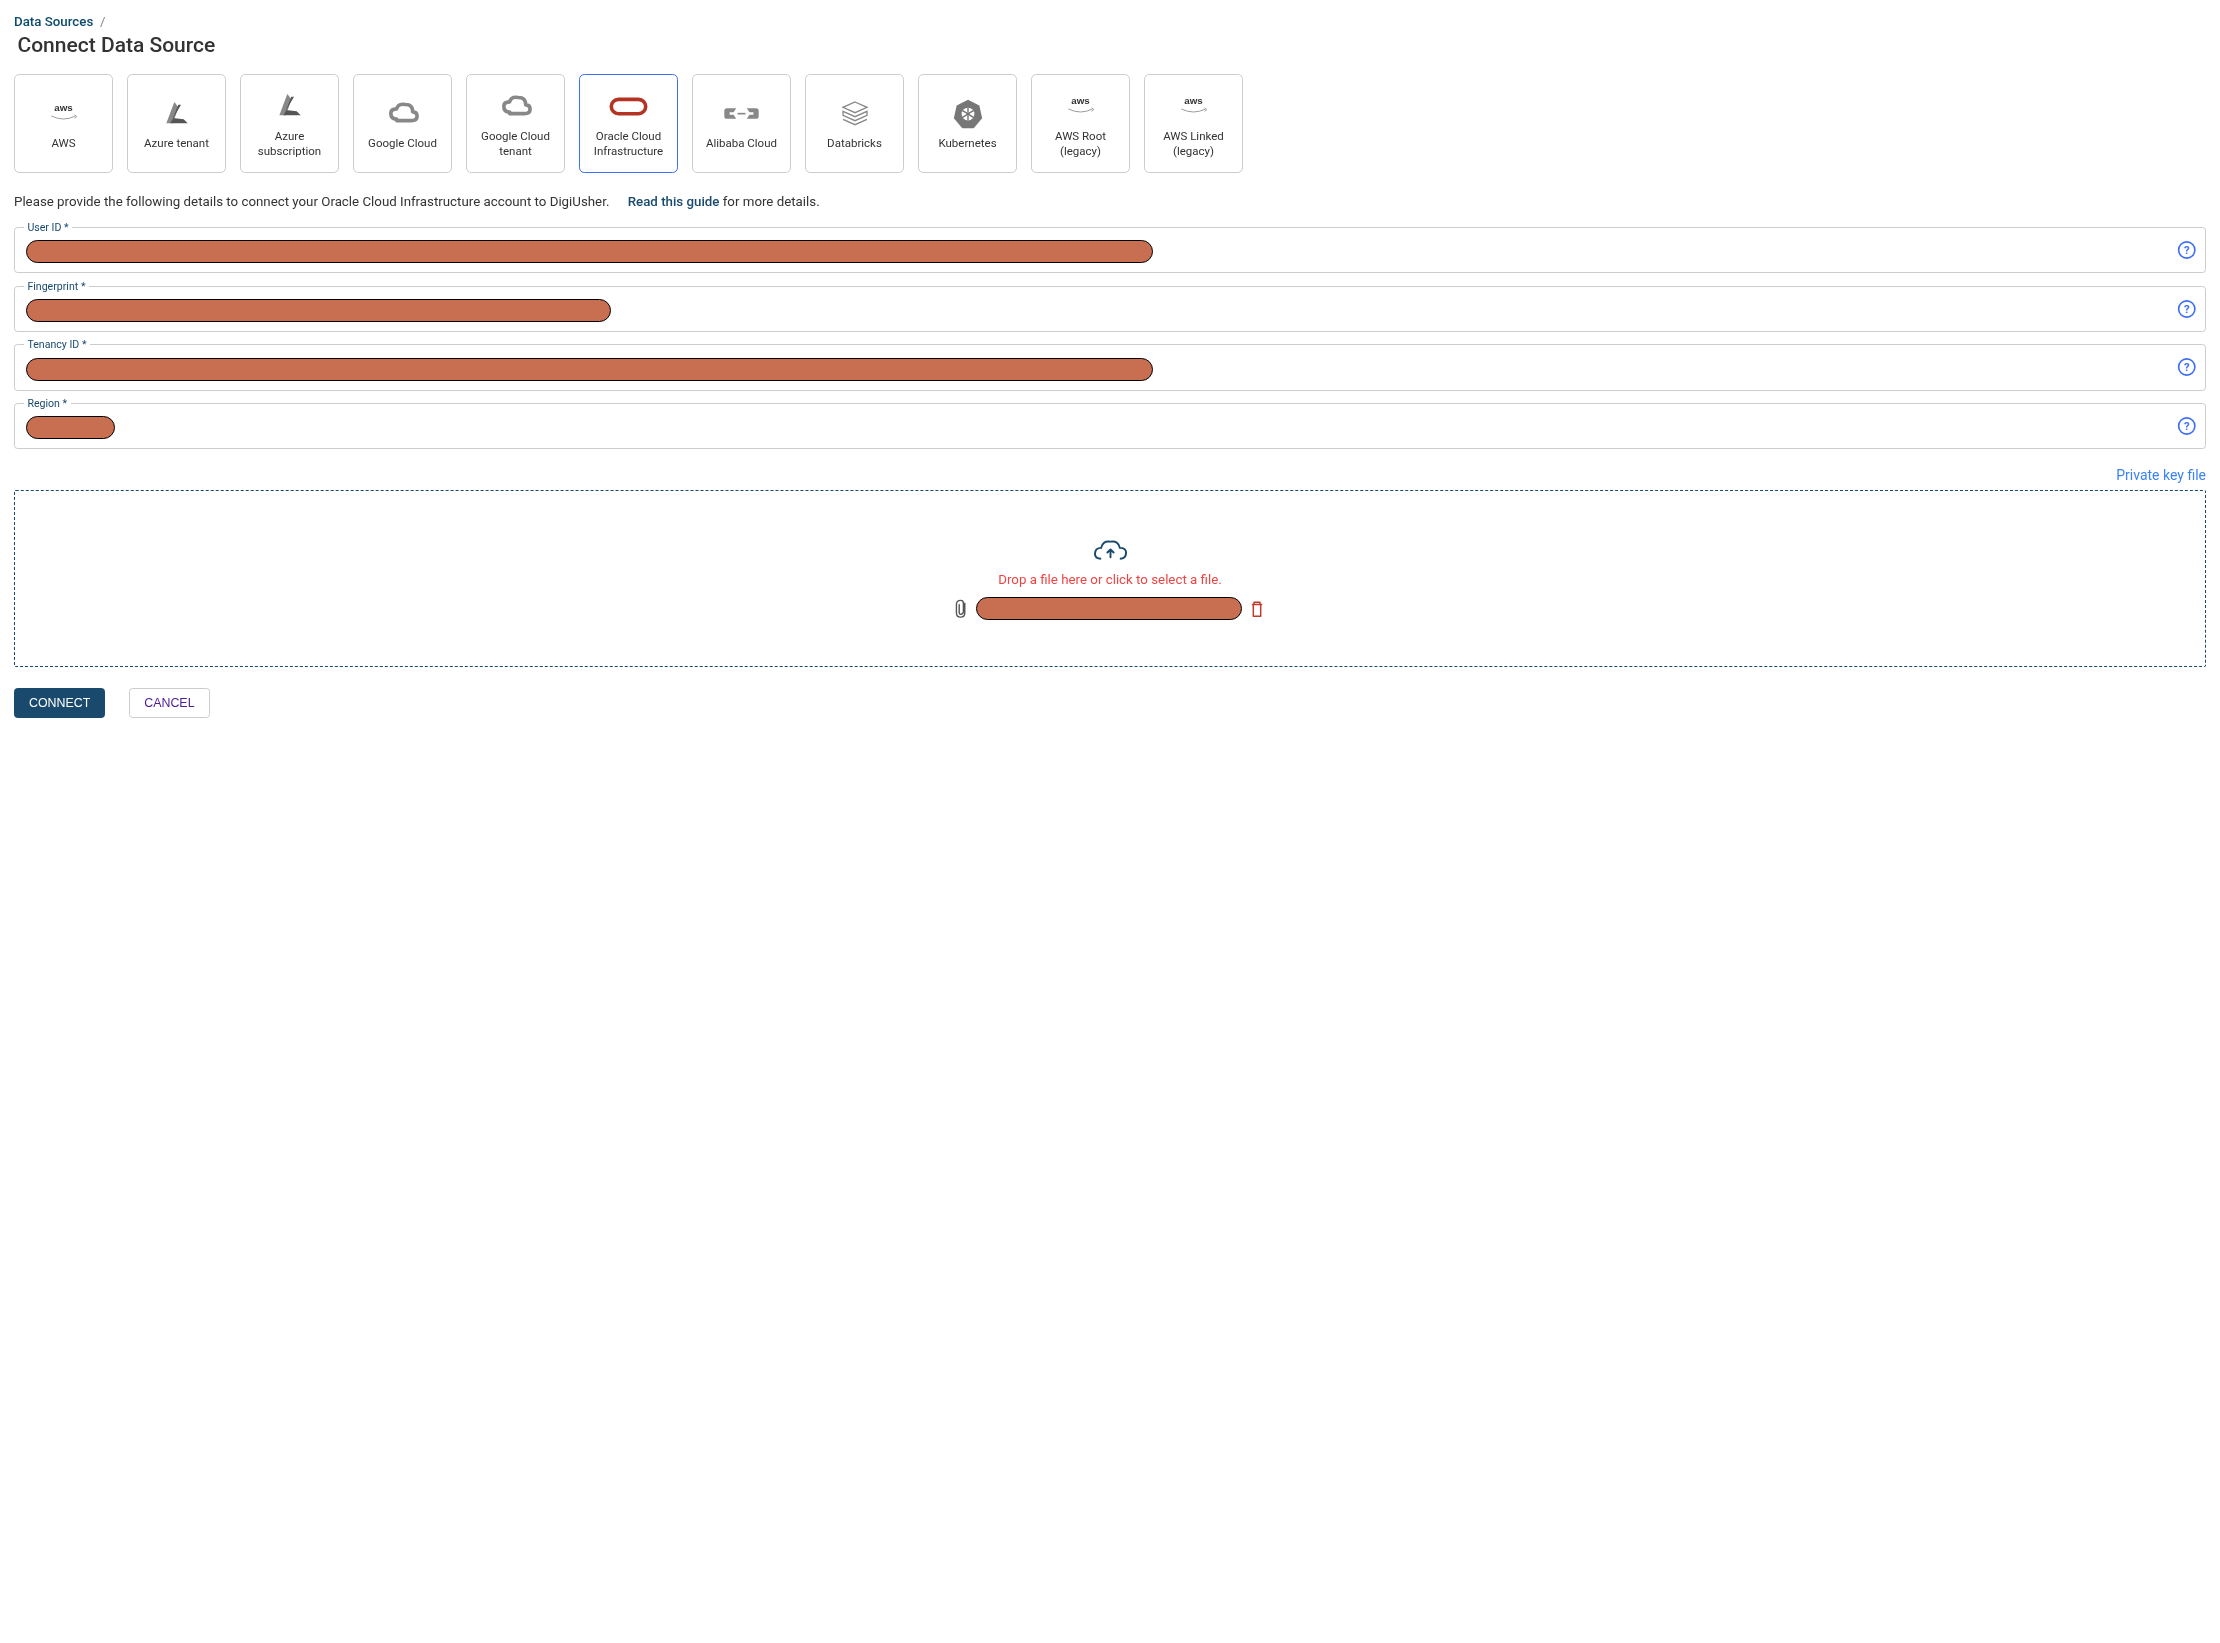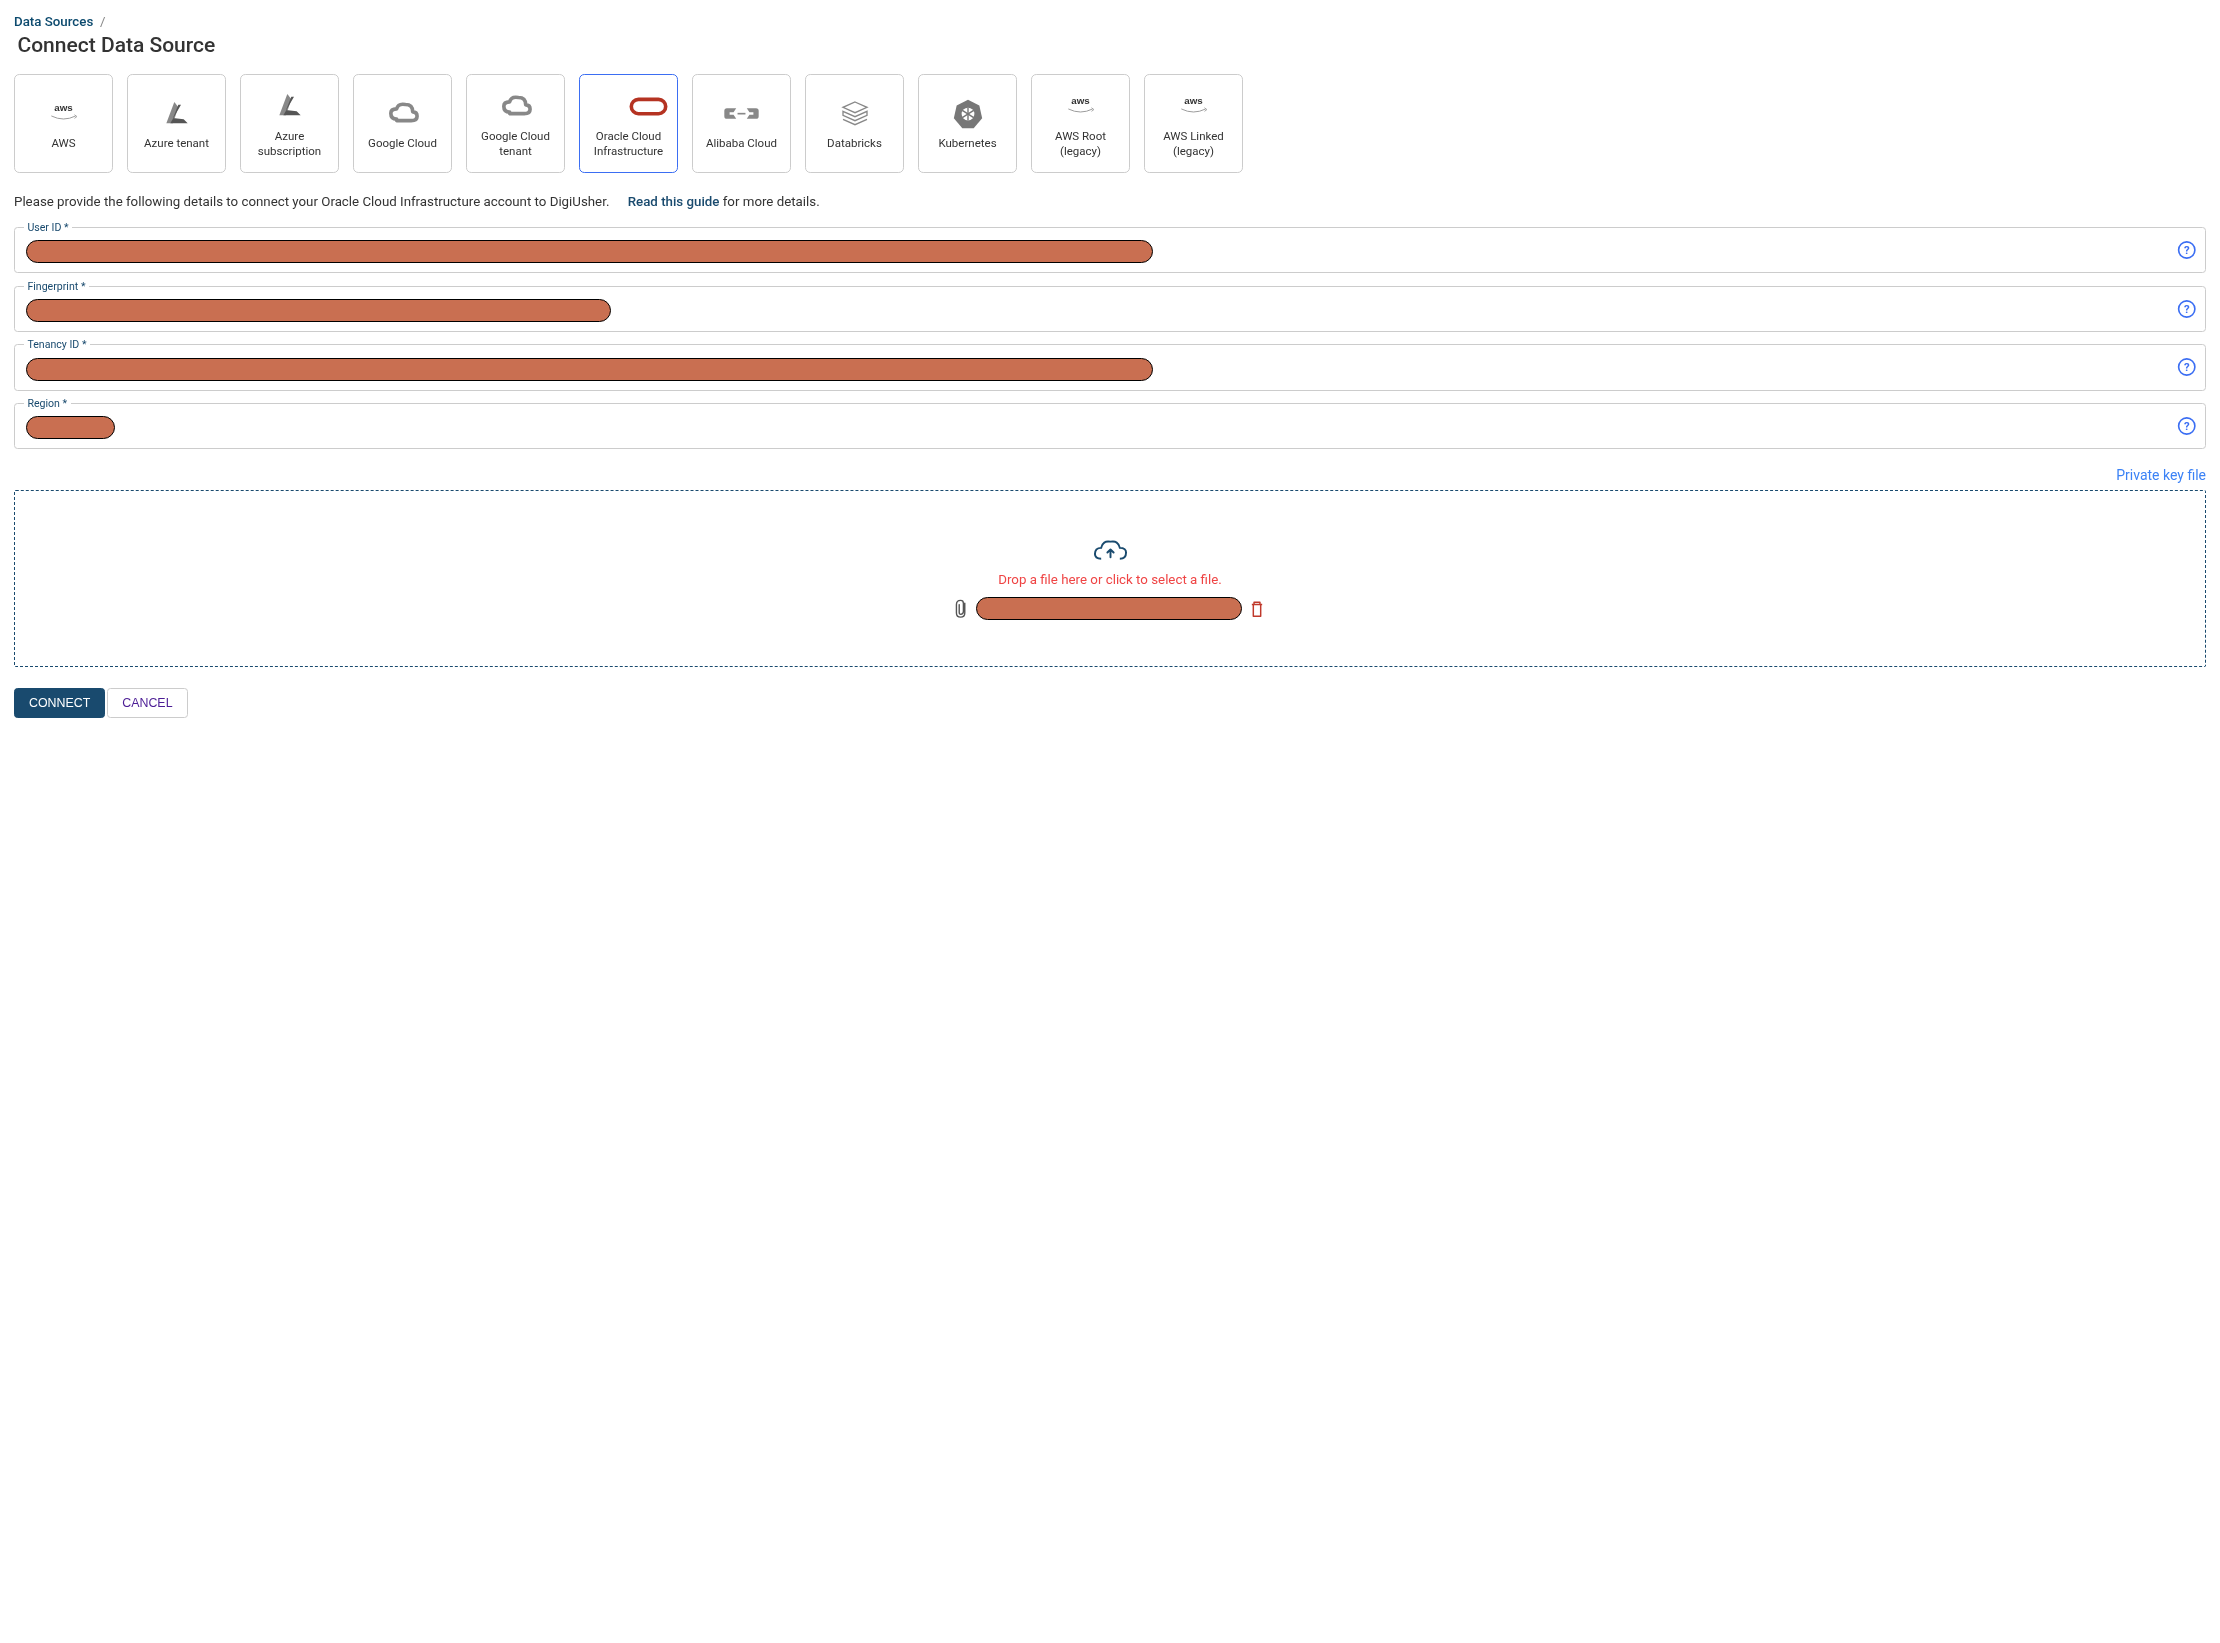--- a/index.html
+++ b/index.html
@@ -44,21 +44,20 @@
     display: flex;
     flex-direction: column;
     align-items: center;
     justify-content: center;
     padding: 7px;
     cursor: pointer;
     text-align: center;
   }
   .tile.selected {
     border: 1.8px solid #3b6ef3;
-    align-items: flex-end;
   }
   .tile .icon-slot {
     height: 35px;
     display: flex;
     align-items: center;
     justify-content: center;
     margin-bottom: 5.3px;
   }
   .tile .label {
     font-size: 11.5px;
@@ -140,21 +139,21 @@
     margin-bottom: 10.6px;
   }
   .file-row {
     display: flex;
     align-items: center;
     gap: 7px;
   }
   .buttons {
     margin-top: 21px;
     display: flex;
-    gap: 2px;
+    gap: 24px;
   }
   .btn {
     padding: 7px 14px;
     border-radius: 3.5px;
     font-size: 12.4px;
     cursor: pointer;
     border: 0.9px solid #ccc;
     background: #fff;
     color: #4c1d95;
   }

